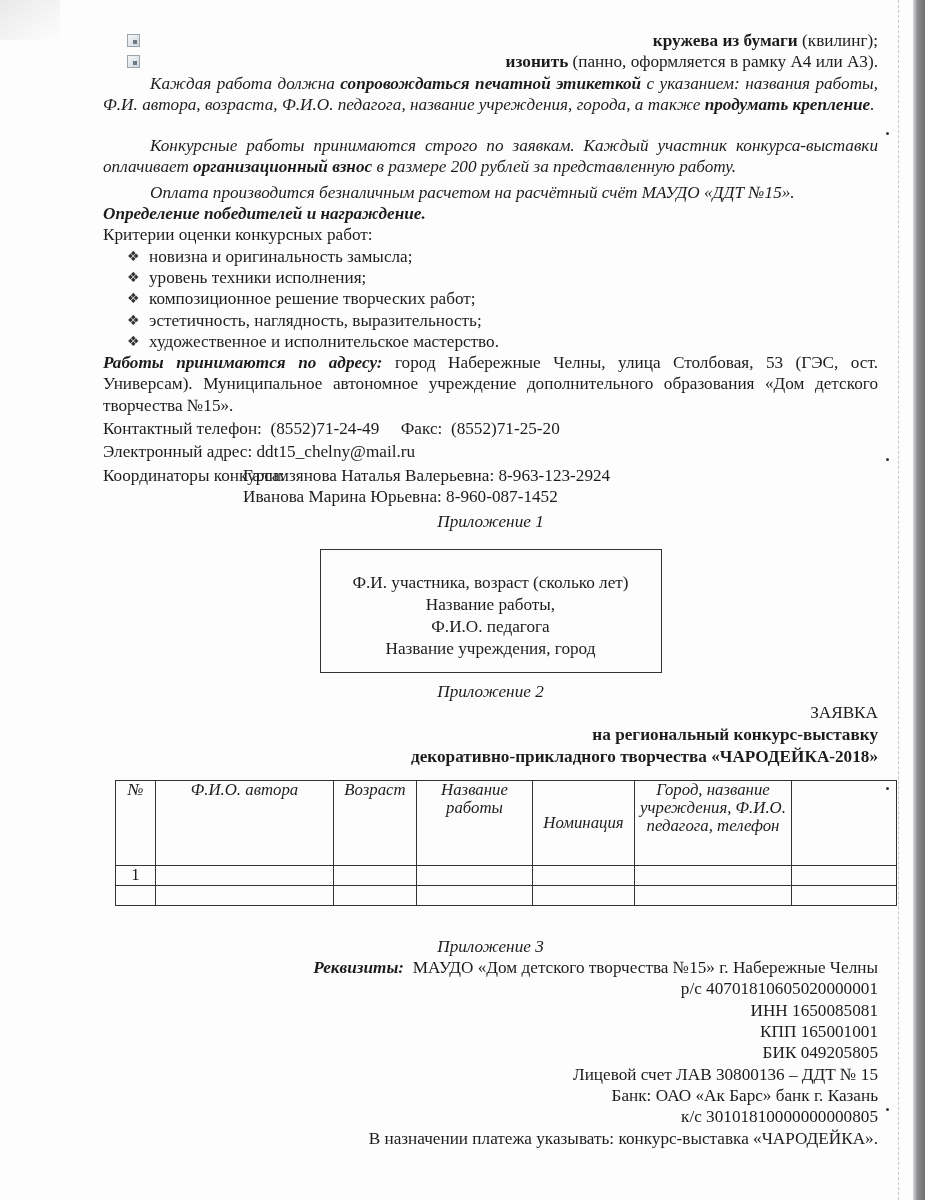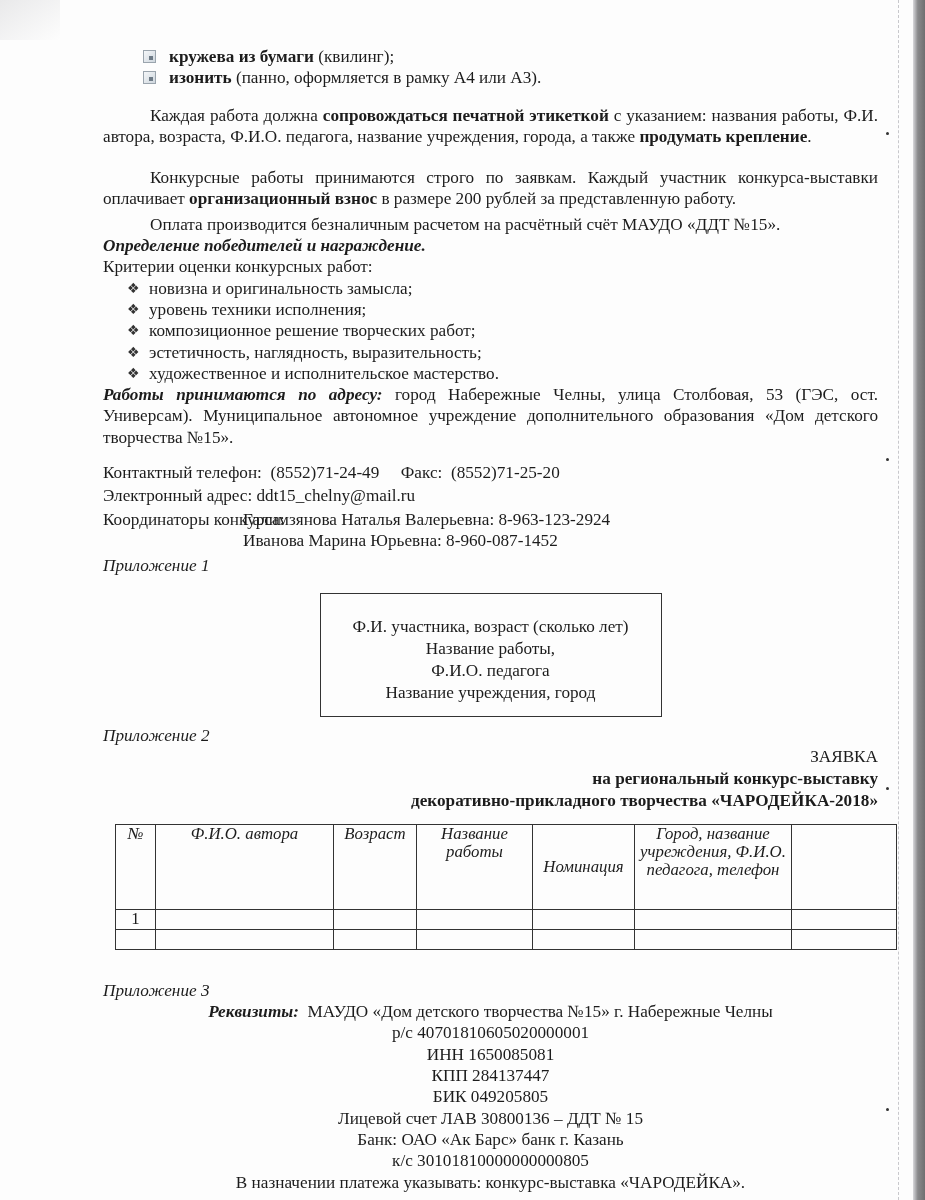--- a/index.html
+++ b/index.html
@@ -17,54 +17,54 @@
     position: absolute; top: 0; right: 25px; width: 1px; height: 1200px;
     border-left: 1px dashed #c8c8cc;
   }
   .scan-top-shadow {
     position: absolute; top: 0; left: 0; width: 60px; height: 40px;
     background: linear-gradient(to bottom right, #e9e9ea, rgba(255,255,255,0));
   }
   .dot { position: absolute; width: 3px; height: 3px; border-radius: 50%; background: #333; }
   .page { position: absolute; left: 103px; top: 30px; width: 775px; font-size: 17.2px; line-height: 21.3px; }
   p { margin: 0; text-align: justify; }
-  .indent { text-indent: 47px; }
+  .indent { text-indent: 47px; font-style: italic; }
   b { font-weight: bold; }
   .bi { font-weight: bold; font-style: italic; }
-  .img-bullet-list { list-style: none; margin: 16px; padding: 0 0 0 24px; }
+  .img-bullet-list { list-style: none; margin: 0; padding: 0 0 0 24px; text-align: right; }
   .img-bullet-list li { position: relative; padding-left: 26px; }
   .img-bullet {
     position: absolute; left: 0; top: 4px; width: 13px; height: 13px;
     border: 1px solid #9aa4ad; background: linear-gradient(135deg,#f5f7f9,#cfd7de);
     box-sizing: border-box;
   }
   .img-bullet::after {
     content: ""; position: absolute; right: 2px; bottom: 2px; width: 4px; height: 4px;
     background: #6d7a86;
   }
   .star-list { list-style: none; margin: 0; padding: 0 0 0 24px; }
   .star-list li { position: relative; padding-left: 22px; }
   .star-list li .star { position: absolute; left: 0; top: 0; font-size: 14px; color: #333; }
   .coord-row { display: flex; }
   .coord-label { width: 140px; white-space: nowrap; }
   .coord-names { display: flex; flex-direction: column; }
-  .right-italic { text-align: left; font-style: italic; }
+  .right-italic { text-align: center; font-style: italic; }
   .label-box {
     width: 340px; margin: 16px auto 0 auto; border: 1.5px solid #333;
     text-align: center; padding: 22px 0 12px 0; line-height: 22px;
   }
   .title-block { text-align: right; line-height: 22px; }
   table.app { border-collapse: collapse; width: 782px; margin-top: 12px; margin-left: 12px; font-size: 16.8px; }
   table.app td, table.app th {
     border: 1px solid #333; font-style: italic; font-weight: normal;
     text-align: center; vertical-align: top; padding: 0 2px; line-height: 18px;
   }
   table.app th { height: 84px; }
   table.app td { height: 19px; font-style: normal; }
-  .req p { text-align: center; }
+  .req p { text-align: right; }
 </style>
 </head>
 <body>
 
 <div class="scan-top-shadow"></div>
 <div class="scan-fold"></div>
 <div class="scan-edge-right"></div>
 <div class="dot" style="left:886px;top:132px"></div>
 <div class="dot" style="left:886px;top:458px"></div>
 <div class="dot" style="left:886px;top:787px"></div>
@@ -96,21 +96,21 @@
     <li><span class="star">❖</span><span>новизна и оригинальность замысла;</span></li>
     <li><span class="star">❖</span><span>уровень техники исполнения;</span></li>
     <li><span class="star">❖</span><span>композиционное решение творческих работ;</span></li>
     <li><span class="star">❖</span><span>эстетичность, наглядность, выразительность;</span></li>
     <li><span class="star">❖</span><span>художественное и исполнительское  мастерство.</span></li>
   </ul>
 
 
   <p><span class="bi">Работы принимаются по адресу:</span><span> город Набережные Челны, улица Столбовая, 53 (ГЭС, ост. Универсам). Муниципальное автономное учреждение дополнительного образования «Дом детского творчества №15».</span></p>
 
-  <p style="white-space:pre;margin-top:14px">Контактный телефон:  (8552)71-24-49     Факс:  (8552)71-25-20</p>
+  <p style="white-space:pre;margin-top:2px">Контактный телефон:  (8552)71-24-49     Факс:  (8552)71-25-20</p>
   <p style="margin-top:2px">Электронный адрес: ddt15_chelny@mail.ru</p>
   <div class="coord-row" style="margin-top:2px">
     <span class="coord-label">Координаторы конкурса:</span>
     <div class="coord-names">
       <span>Галимзянова Наталья Валерьевна: 8-963-123-2924</span>
       <span>Иванова Марина Юрьевна: 8-960-087-1452</span>
     </div>
   </div>
 
   <p class="right-italic" style="margin-top:4px">Приложение 1</p>
@@ -170,21 +170,21 @@
     </tr>
   </tbody>
     </table>
 
   <p class="right-italic" style="margin-top:30px">Приложение 3</p>
 
   <div class="req">
     <p><span class="bi">Реквизиты:</span><span style="white-space:pre">  МАУДО «Дом детского творчества №15» г. Набережные Челны</span></p>
     <p>р/с 40701810605020000001</p>
     <p>ИНН 1650085081</p>
-    <p>КПП 284137447</p>
+    <p>КПП 165001001</p>
     <p>БИК 049205805</p>
     <p>Лицевой счет ЛАВ 30800136 – ДДТ № 15</p>
     <p>Банк: ОАО «Ак Барс» банк г. Казань</p>
     <p>к/с 30101810000000000805</p>
     <p>В назначении платежа указывать: конкурс-выставка «ЧАРОДЕЙКА».</p>
   </div>
 
 </div>
 
 </body></html>

